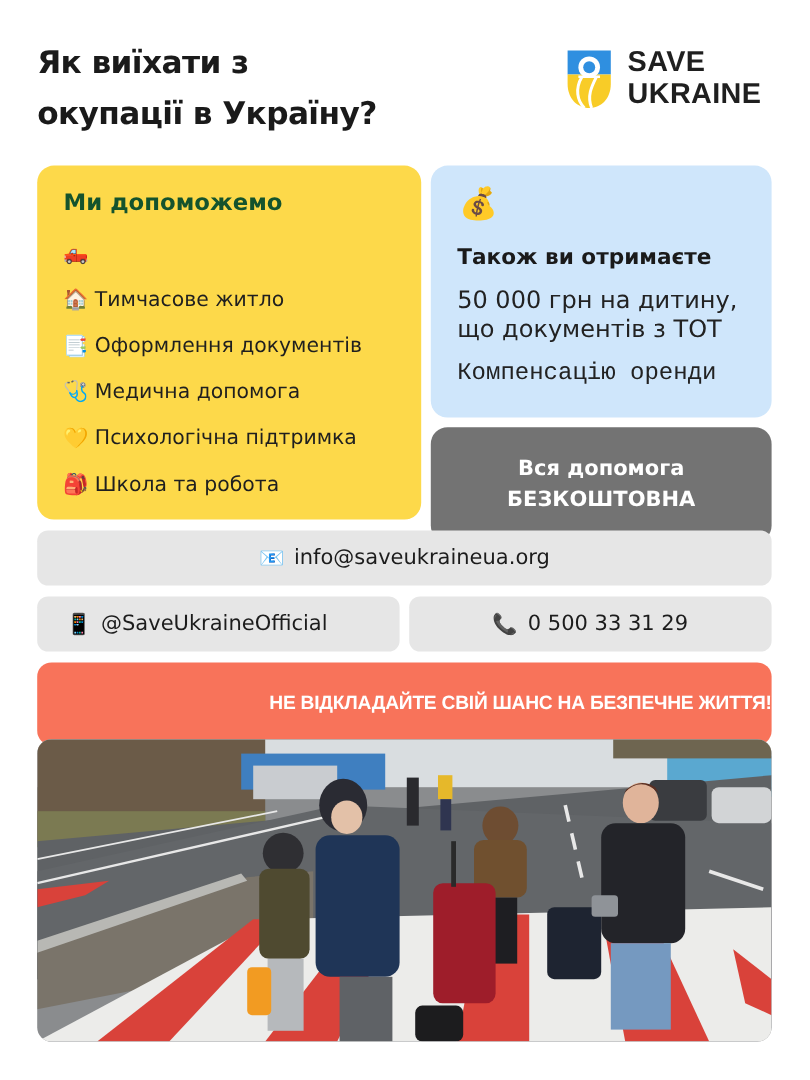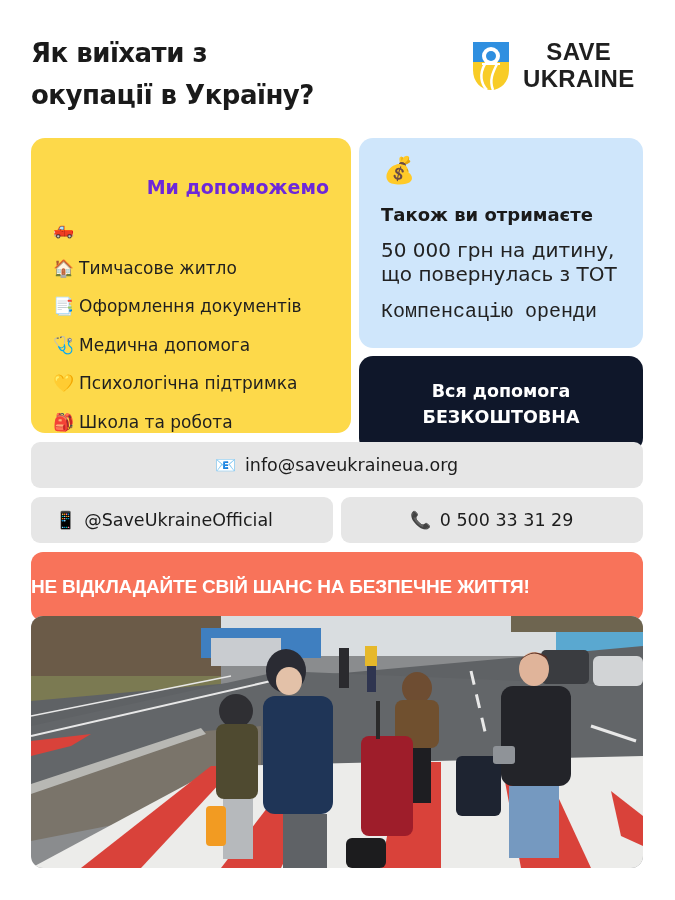--- a/index.html
+++ b/index.html
@@ -10,53 +10,53 @@
     position: absolute; left: 31px; top: 32px; width: 420px;
     font-family: "DejaVu Sans", sans-serif; font-weight: bold;
     font-size: 26px; line-height: 42px; color: #1a1a1a; letter-spacing: -0.5px;
   }
   .title span { display: block; }
 
   .logo { position: absolute; left: 471px; top: 38px; width: 180px; height: 56px; }
   .logo svg { position: absolute; left: 0; top: 2px; }
   .logo-text {
     position: absolute; left: 52px; top: 0; font-family: "Liberation Sans", sans-serif;
-    font-weight: bold; font-size: 24px; line-height: 27px; color: #1f1f1f; letter-spacing: 0.3px; text-align: center;
+    font-weight: bold; font-size: 24px; line-height: 27px; color: #1f1f1f; letter-spacing: 0.3px;
   }
   .logo-text span { display: block; }
 
   .card { position: absolute; border-radius: 14px; }
   .yellow { left: 31px; top: 138px; width: 320px; height: 295px; background: #fdd94a; padding: 18px 22px; }
-  .yellow h2 { font-family: "DejaVu Sans", sans-serif; font-weight: bold; font-size: 19px; color: #6d28d9; margin-bottom: 12px; margin-top: 20px; text-align: right; }
+  .yellow h2 { font-family: "DejaVu Sans", sans-serif; font-weight: bold; font-size: 19px; color: #14532d; margin-bottom: 12px; margin-top: 2px; }
   .help-item { display: flex; align-items: center; height: 38.5px; font-size: 17px; color: #1f1f1f; }
   .help-item .ic { width: 26px; font-size: 17px; display: inline-block; }
 
   .blue { left: 359px; top: 138px; width: 284px; height: 210px; background: #cfe6fb; padding: 16px 22px; }
   .blue .bag { font-size: 26px; line-height: 32px; margin-left: 2px; }
   .blue h3 { font-weight: bold; font-size: 18px; color: #1a1a1a; margin-top: 18px; }
   .blue p { font-size: 20px; line-height: 24px; color: #222; }
   .blue .b1 { margin-top: 13px; }
   .blue .b2 { margin-top: 14px; font-family: Liberation Mono, monospace; }
 
   .green {
-    left: 359px; top: 356px; width: 284px; height: 96px; background: #0f172a;
+    left: 359px; top: 356px; width: 284px; height: 96px; background: #737373;
     display: flex; flex-direction: column; align-items: center; justify-content: center;
     color: #ffffff; font-weight: bold; font-size: 17.5px; line-height: 26px;
   }
 
   .grey { background: #e6e6e6; border-radius: 9px; display: flex; align-items: center; justify-content: center; font-size: 17.5px; color: #1c1c1c; }
   .grey .ic { margin-right: 8px; font-size: 17px; }
   .email { position: absolute; left: 31px; top: 442px; width: 612px; height: 46px; }
   .social { position: absolute; left: 31px; top: 497px; width: 302px; height: 46px; justify-content: flex-start; padding-left: 24px; }
   .phone { position: absolute; left: 341px; top: 497px; width: 302px; height: 46px; }
 
   .cta {
     position: absolute; left: 31px; top: 552px; width: 612px; height: 69px;
-    background: #f8735a; border-radius: 12px; display: flex; align-items: center; justify-content: flex-start;
-    color: #ffffff; font-family: "Liberation Sans", sans-serif; font-weight: bold; font-size: 19px; letter-spacing: -0.2px;
+    background: #f8735a; border-radius: 12px; display: flex; align-items: center; justify-content: flex-end;
+    color: #ffffff; font-family: "Liberation Sans", sans-serif; font-weight: bold; font-size: 16px; letter-spacing: -0.2px;
   }
 
   .photo {
     position: absolute; left: 31px; top: 616px; width: 612px; height: 252px;
     border-radius: 12px; overflow: hidden; background: #8a8c8e;
   }
   .photo svg { display: block; }
 </style>
 </head>
 <body>
@@ -107,21 +107,21 @@
     <span class="ic">🎒</span>
     <span>Школа та робота</span>
   </div>
 </div>
 
 <div class="card blue">
   <div class="bag">💰</div>
   <h3>Також ви отримаєте</h3>
   <p class="b1">
     <span>50 000 грн на дитину,</span><br>
-    <span>що повернулась з ТОТ</span>
+    <span>що документів з ТОТ</span>
   </p>
   <p class="b2">Компенсацію оренди</p>
 </div>
 
 <div class="card green">
   <span>Вся допомога</span>
   <span>БЕЗКОШТОВНА</span>
 </div>
 
 <div class="grey email">

